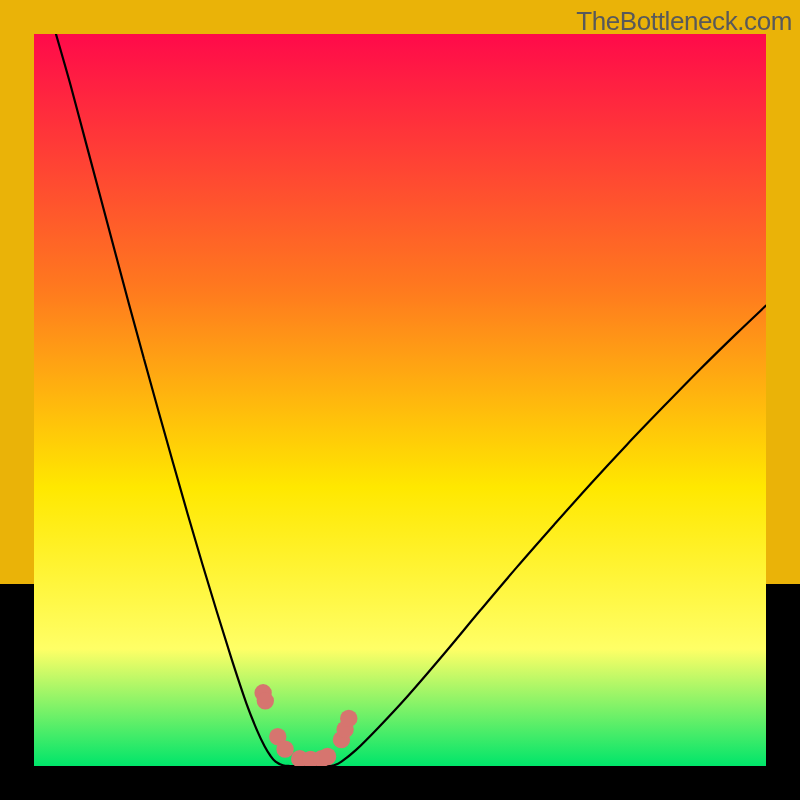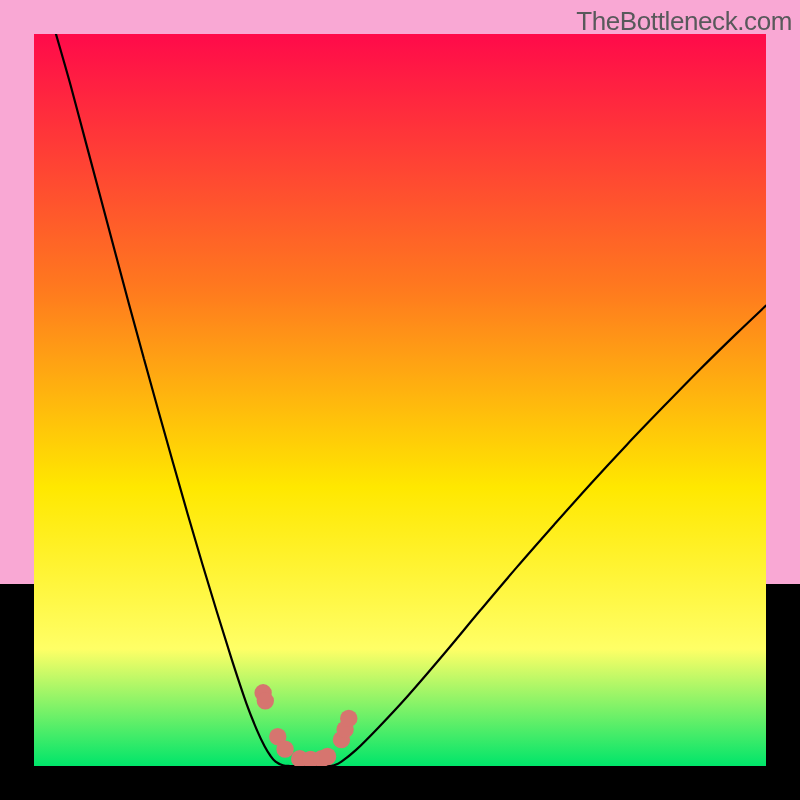--- a/index.html
+++ b/index.html
@@ -1,21 +1,21 @@
 <!DOCTYPE html>
 <html><head>
 <meta charset="utf-8">
 <style>
   * { margin: 0; padding: 0; box-sizing: border-box; }
   html, body { width: 800px; height: 800px; background: #000; font-family: Arial, Helvetica, sans-serif; overflow: hidden; }
   .frame {
     position: absolute;
     left: 0; top: 0;
     width: 800px; height: 584px;
-    background: #f9a8d4;
+    background: #eab308;
   }
   .plot {
     position: absolute;
     left: 34px; top: 34px;
     width: 732px; height: 732px;
     overflow: hidden;
   }
   .watermark {
     position: absolute;
     top: 6px; right: 8px;

